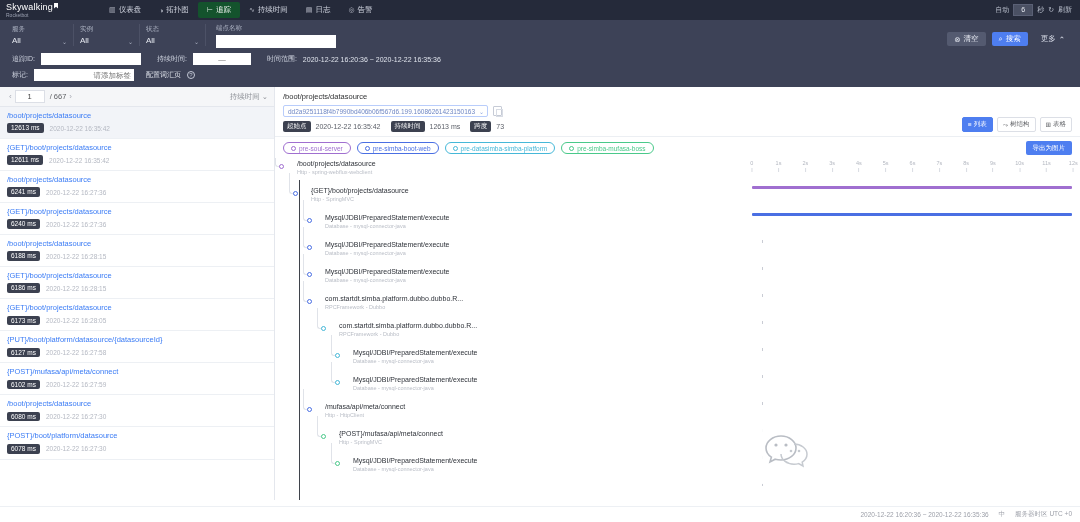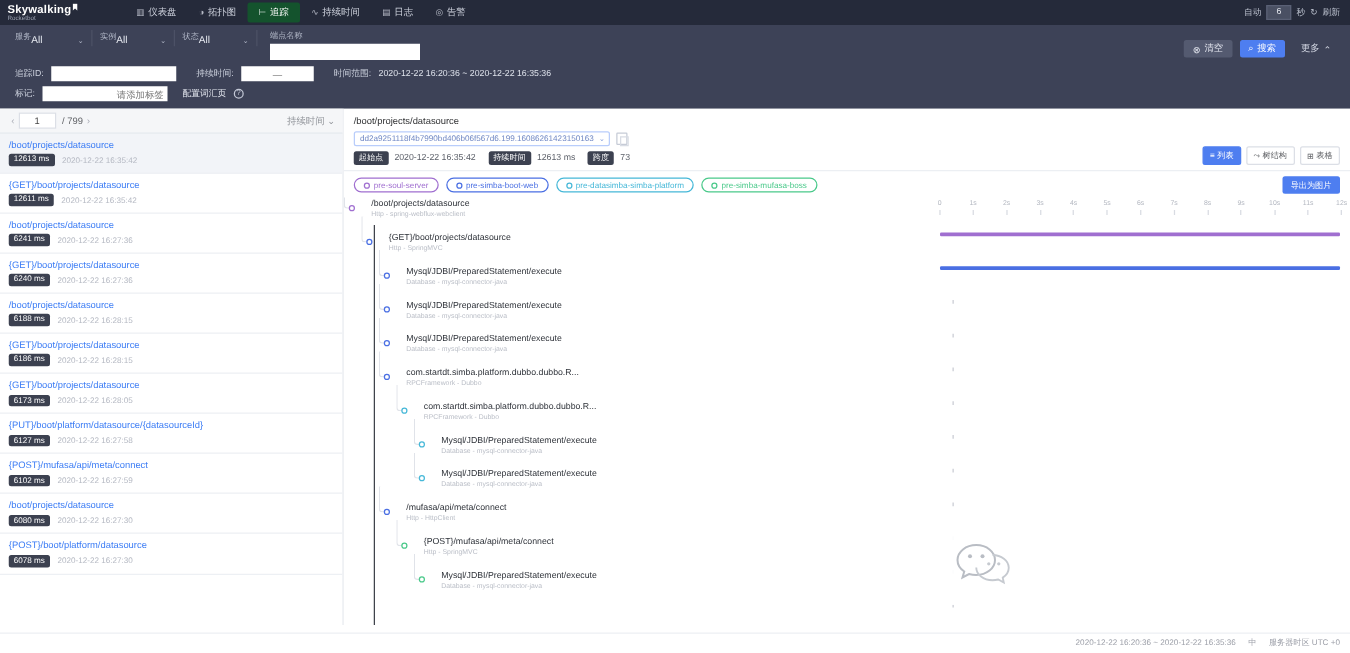--- a/index.html
+++ b/index.html
@@ -9,21 +9,21 @@
     background: #fff; overflow: hidden;
   }
   body { position: relative; }
 
   
   .topnav {
     height: 20px; background: #252a3a; color: #d8dce6;
     display: flex; align-items: center; padding: 0 6px; position: relative;
   }
   .brand { display: flex; flex-direction: column; justify-content: center; width: 78px; line-height: 1; }
-  .brand-name { font-size: 9px; font-weight: bold; color: #fff; letter-spacing: .2px; position: relative; }
+  .brand-name { font-size: 9px; font-weight: normal; color: #fff; letter-spacing: .2px; position: relative; }
   .brand-flag { display:inline-block; width:4px; height:6px; background:#fff;
      clip-path: polygon(0 0, 100% 0, 100% 100%, 50% 70%, 0 100%); vertical-align: top; margin-left:1px;}
   .brand-sub { font-size: 5px; color: #9aa0b0; margin-top: 1px; }
   .navitems { display: flex; align-items: center; gap: 0px; margin-left: 16px; }
   .navitem {
     display: flex; align-items: center; gap: 3px;
     font-size: 7.5px; color: #cfd3de; padding: 3px 9px; border-radius: 2px;
     white-space: nowrap; cursor: pointer;
   }
   .navitem.active { background: #14532d; color: #fff; }
@@ -32,21 +32,21 @@
   .refresh-num {
     background: #4a5063; border: 1px solid #5a6075; color: #e6e9f0;
     width: 20px; height: 12px; font-size: 7px; text-align: center; line-height: 10px;
   }
 
   
   .filterbar { background: #3d4257; padding: 4px 8px 2px; color: #cdd2de; }
   .frow1 { display: flex; align-items: flex-start; gap: 0; }
   .fsel {
     padding: 1px 20px 1px 6px; min-width: 66px; border-right: 1px solid #4c5166;
-    display: flex; flex-direction: row; position: relative; align-items: flex-end;
+    display: flex; flex-direction: column; position: relative;
   }
   .fsel:first-child { padding-left: 4px; }
   .flabel { font-size: 6.5px; color: #aeb4c4; margin-bottom: 2px; }
   .fvalue { font-size: 8px; color: #e7eaf1; }
   .caret { position: absolute; right: 6px; bottom: 1px; font-size: 6px; color: #aeb4c4; }
   .fend { padding-left: 10px; display: flex; flex-direction: column; }
   .finput {
     background: #fff; border: none; width: 120px; height: 13px;
     font-size: 8px; padding: 0 3px; color: #333;
   }
@@ -274,21 +274,21 @@
     <span class="help-ico">?</span>
   </div>
 </div>
 
 <div class="main">
 
   <div class="list-panel">
     <div class="list-head">
       <span class="pg-arrow">‹</span>
       <span class="pg-box">1</span>
-      <span class="pg-total">/ 799</span>
+      <span class="pg-total">/ 667</span>
       <span class="pg-arrow">›</span>
       <span class="sort-sel"><span>持续时间</span> ⌄</span>
     </div>
     <div class="list-body" id="trace-list-body">
         <div class="trace-item selected">
           <div class="trace-name">/boot/projects/datasource</div>
           <div class="trace-meta">
             <span class="dur-badge">12613 ms</span>
             <span class="trace-time">2020-12-22 16:35:42</span>
           </div>

